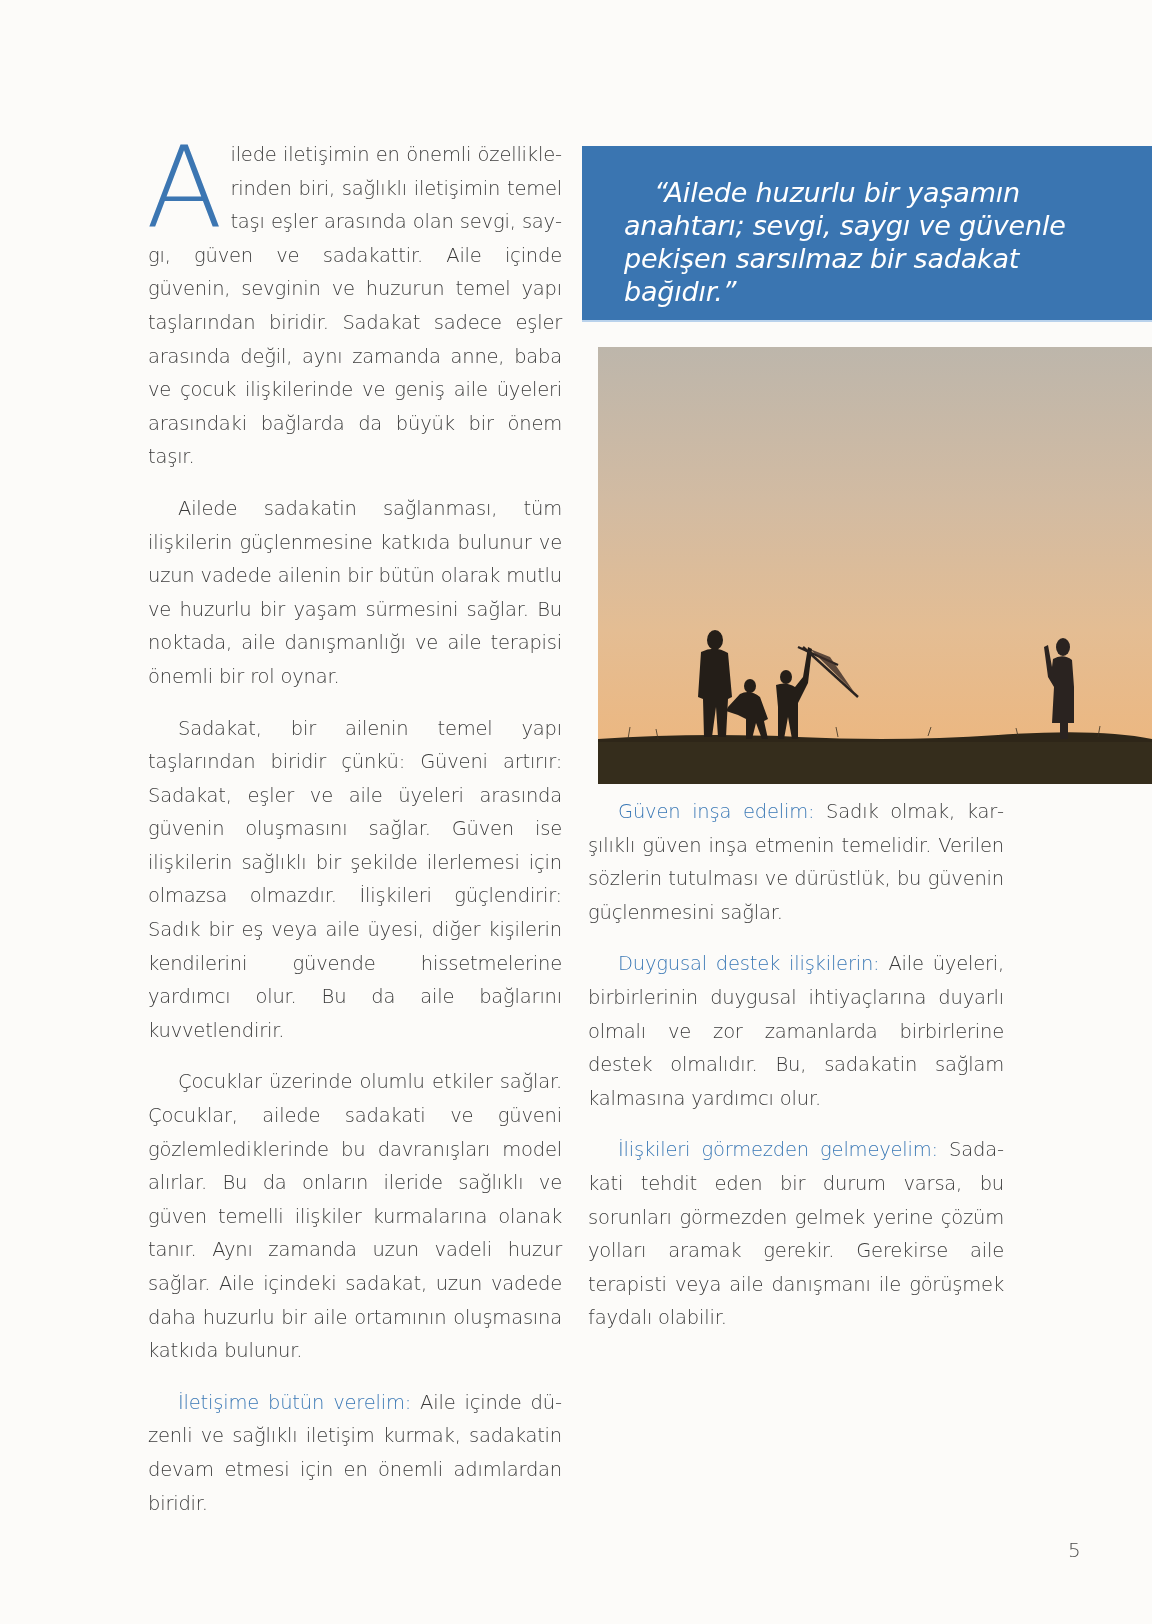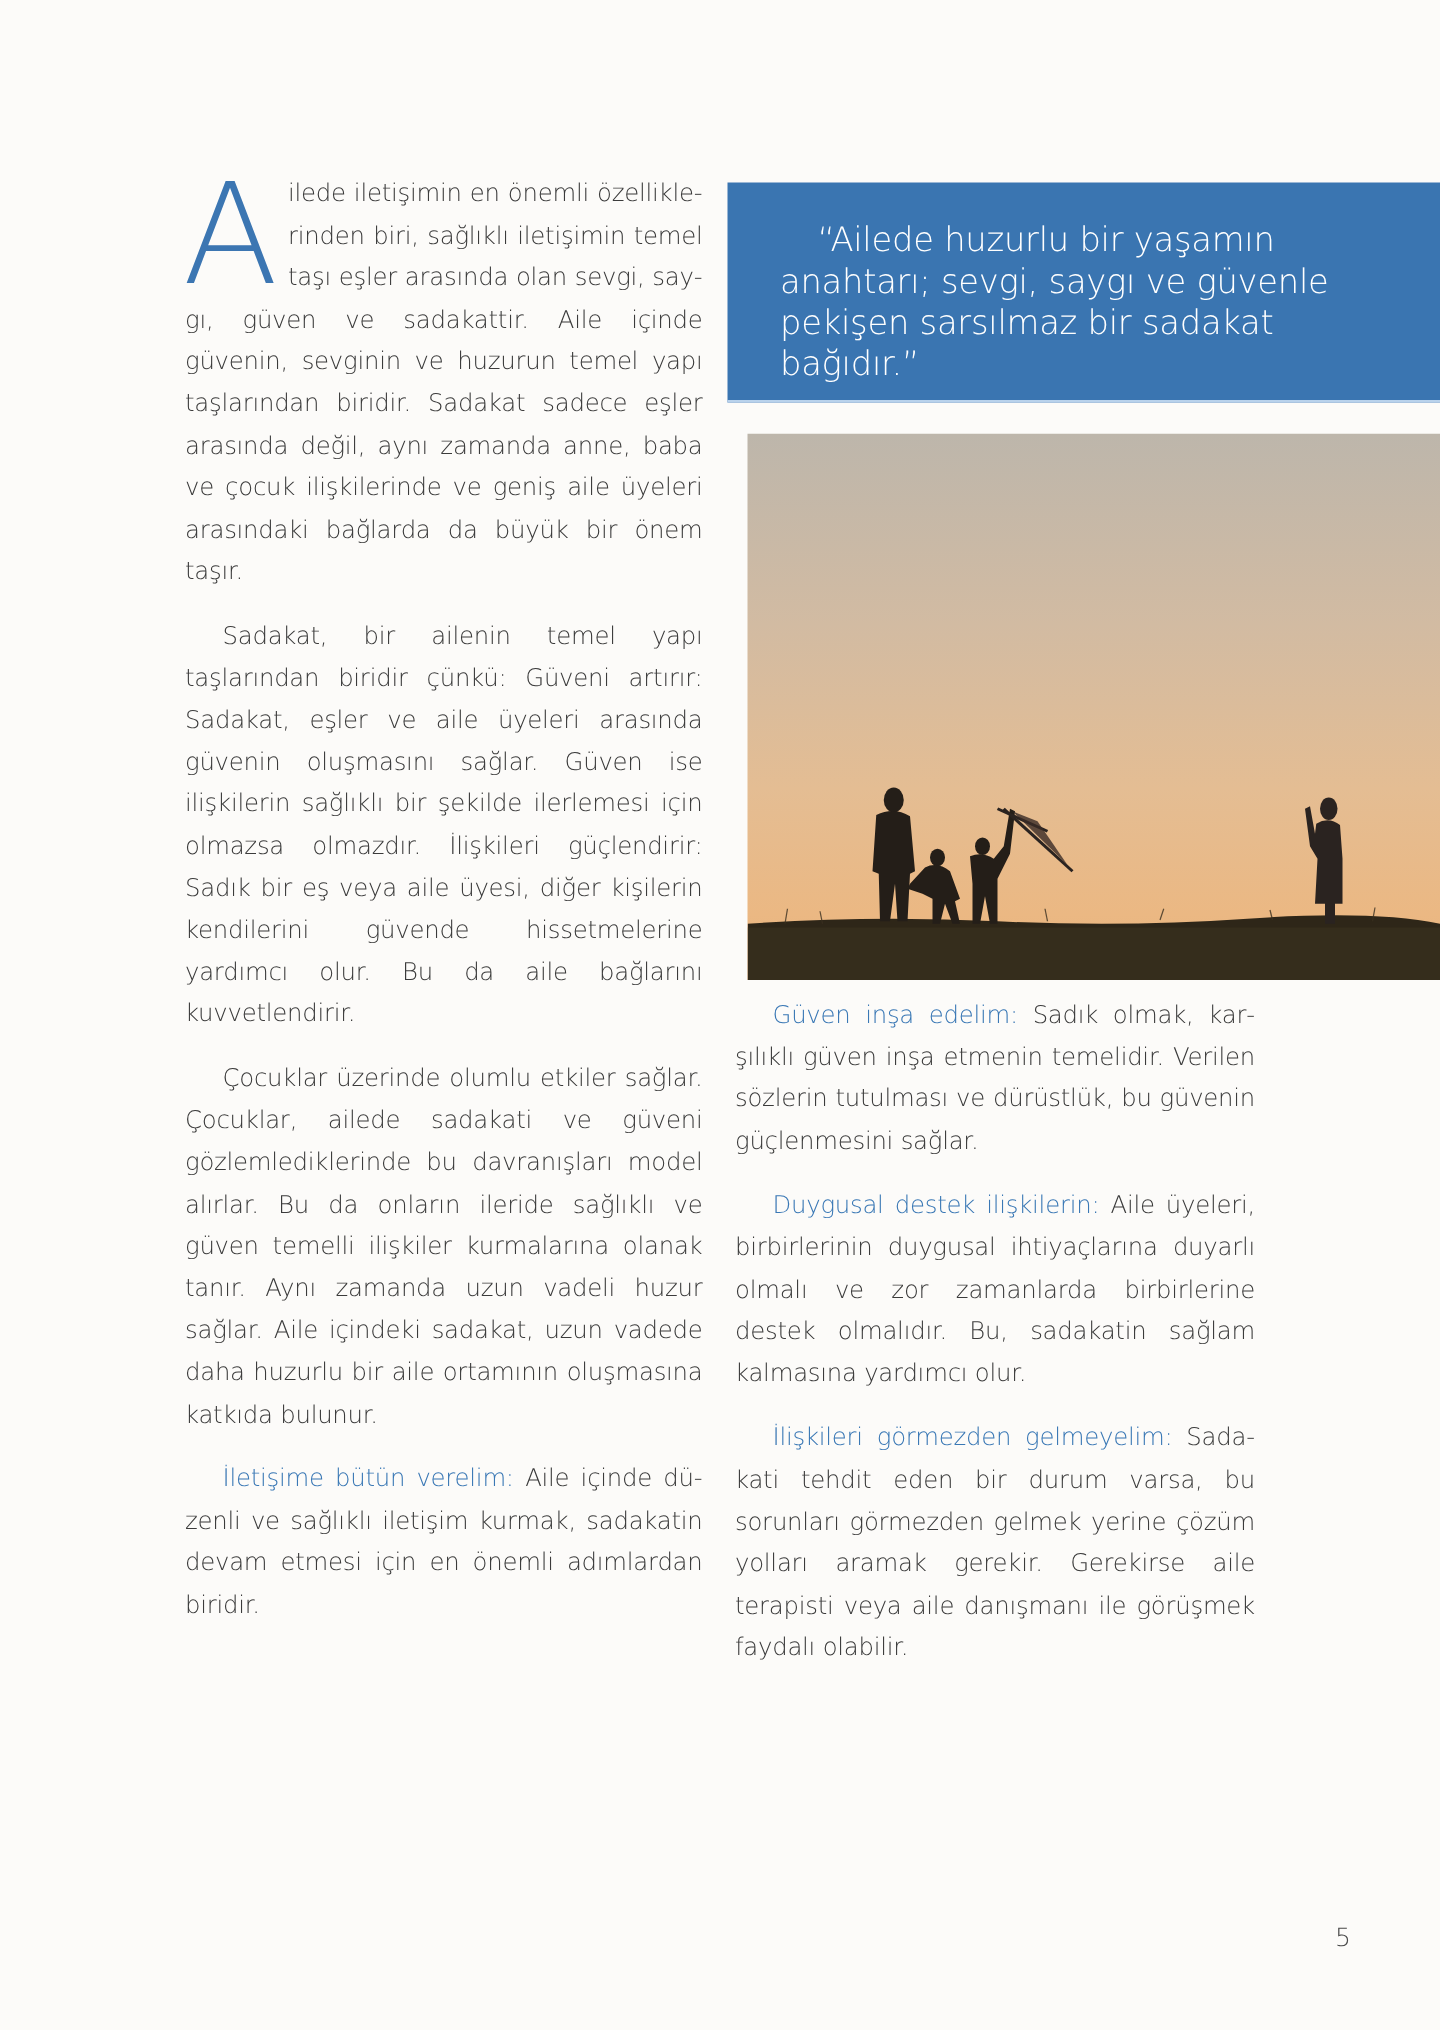--- a/index.html
+++ b/index.html
@@ -73,20 +73,21 @@
       position: absolute;
       left: 42px;
       top: 30px;
       width: 500px;
       color: #ffffff;
       font-size: 27px;
       line-height: 33px;
       font-weight: 300;
       text-indent: 30px;
       letter-spacing: -0.2px;
+      font-style: italic;
     }
     .photo {
       position: absolute;
       left: 598px;
       top: 347px;
       width: 554px;
       height: 437px;
       overflow: hidden;
       background: linear-gradient(180deg, #bdb6ab 0%, #d2bba2 35%, #e4bd93 65%, #ebb883 88%, #e7b27d 100%);
     }
@@ -108,20 +109,21 @@
   </style>
 </head>
 <body>
 
 <div class="page">
 
   <div class="col col-left">
     <p class="first">
       <span class="dropcap">A</span><span>ilede iletişimin en önemli özellikle­rinden biri, sağlıklı iletişimin temel taşı eşler arasında olan sevgi, say­gı, güven ve sadakattir. Aile içinde güvenin, sevginin ve huzurun temel yapı taşlarından biridir. Sadakat sadece eşler arasında değil, aynı zamanda anne, baba ve çocuk ilişkile­rinde ve geniş aile üyeleri arasındaki bağlarda da büyük bir önem taşır.</span>
     </p>
+    <p>Ailede sadakatin sağlanması, tüm ilişkile­rin güçlenmesine katkıda bulunur ve uzun vadede ailenin bir bütün olarak mutlu ve hu­zurlu bir yaşam sürmesini sağlar. Bu noktada, aile danışmanlığı ve aile terapisi önemli bir rol oynar.</p>
     <p>Sadakat, bir ailenin temel yapı taşlarından biridir çünkü: Güveni artırır: Sadakat, eşler ve aile üyeleri arasında güvenin oluşmasını sağlar. Güven ise ilişkilerin sağlıklı bir şekil­de ilerlemesi için olmazsa olmazdır. İlişkileri güçlendirir: Sadık bir eş veya aile üyesi, diğer kişilerin kendilerini güvende hissetmelerine yardımcı olur. Bu da aile bağlarını kuvvetlen­dirir.</p>
     <p>Çocuklar üzerinde olumlu etkiler sağlar. Çocuklar, ailede sadakati ve güveni gözlem­lediklerinde bu davranışları model alırlar. Bu da onların ileride sağlıklı ve güven temelli iliş­kiler kurmalarına olanak tanır. Aynı zamanda uzun vadeli huzur sağlar. Aile içindeki sada­kat, uzun vadede daha huzurlu bir aile orta­mının oluşmasına katkıda bulunur.</p>
     <p>
       <span class="hl">İletişime bütün verelim:</span><span> Aile içinde dü­zenli ve sağlıklı iletişim kurmak, sadakatin de­vam etmesi için en önemli adımlardan biridir.</span>
     </p>
   </div>
 
   <div class="quote-box">
     <div class="quote-text">“Ailede huzurlu bir yaşamın anahta­rı; sevgi, saygı ve güvenle pekişen sar­sılmaz bir sadakat bağıdır.”</div>
   </div>

